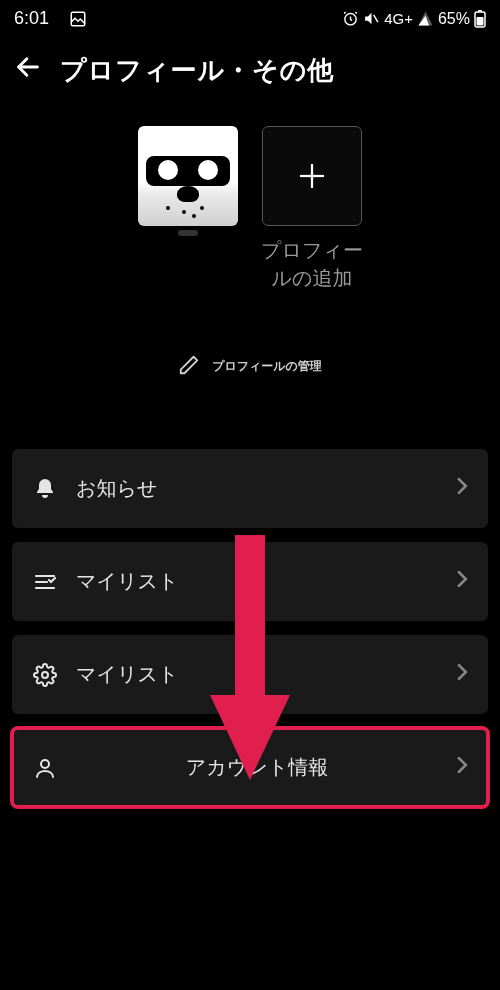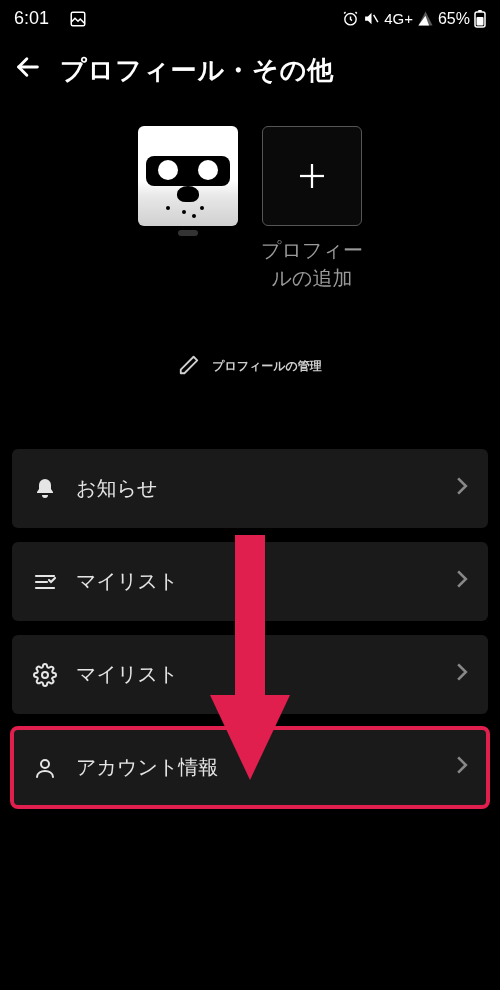--- a/index.html
+++ b/index.html
@@ -125,20 +125,21 @@
       align-items: center;
       background: #1a1a1a;
       border-radius: 6px;
       padding: 26px 20px;
       gap: 18px;
       position: relative;
     }
     .menu-item.highlighted {
       outline: 4px solid #e01f4f;
       outline-offset: -2px;
+      text-align: center;
     }
     .menu-icon { width: 26px; display: flex; justify-content: center; color: #e5e5e5; }
     .menu-label { font-size: 20px; color: #e5e5e5; flex: 1; }
     .chevron { color: #888; font-size: 20px; }
     .arrow-overlay {
       position: absolute;
       left: 205px;
       top: 535px;
       width: 90px;
       height: 250px;

